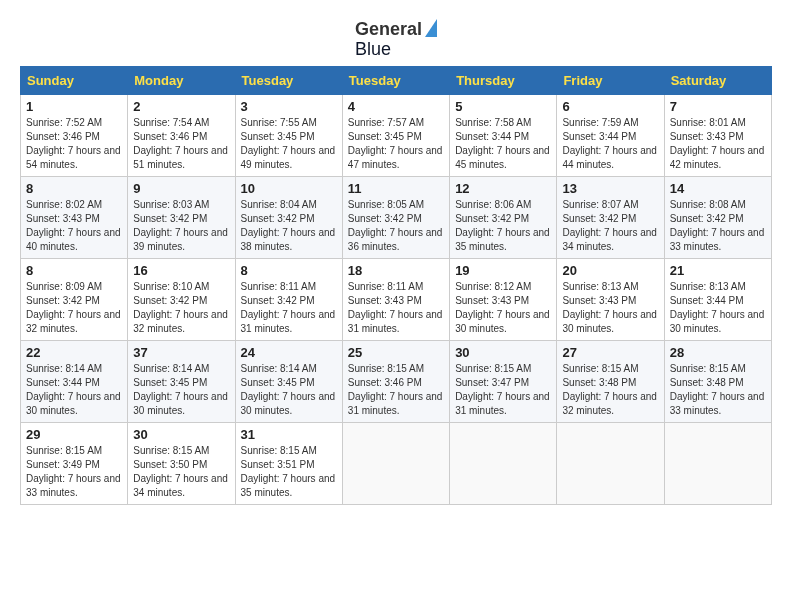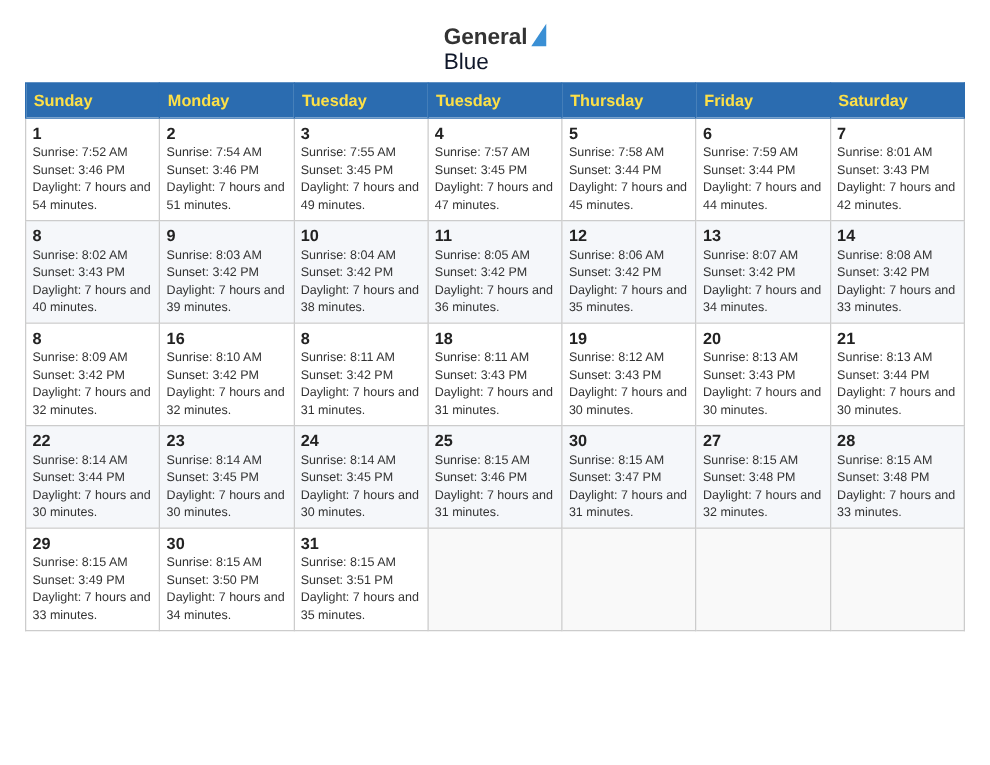--- a/index.html
+++ b/index.html
@@ -262,21 +262,21 @@
       </td>
       </tr>
       <tr>
         <td>
         <div class="day-number">22</div>
         <div class="day-info">
           Sunrise: 8:14 AM<br>Sunset: 3:44 PM<br>Daylight: 7 hours and 30 minutes.
         </div>
       </td>
         <td>
-        <div class="day-number">23</div>
+        <div class="day-number">37</div>
         <div class="day-info">
           Sunrise: 8:14 AM<br>Sunset: 3:45 PM<br>Daylight: 7 hours and 30 minutes.
         </div>
       </td>
         <td>
         <div class="day-number">24</div>
         <div class="day-info">
           Sunrise: 8:14 AM<br>Sunset: 3:45 PM<br>Daylight: 7 hours and 30 minutes.
         </div>
       </td>

